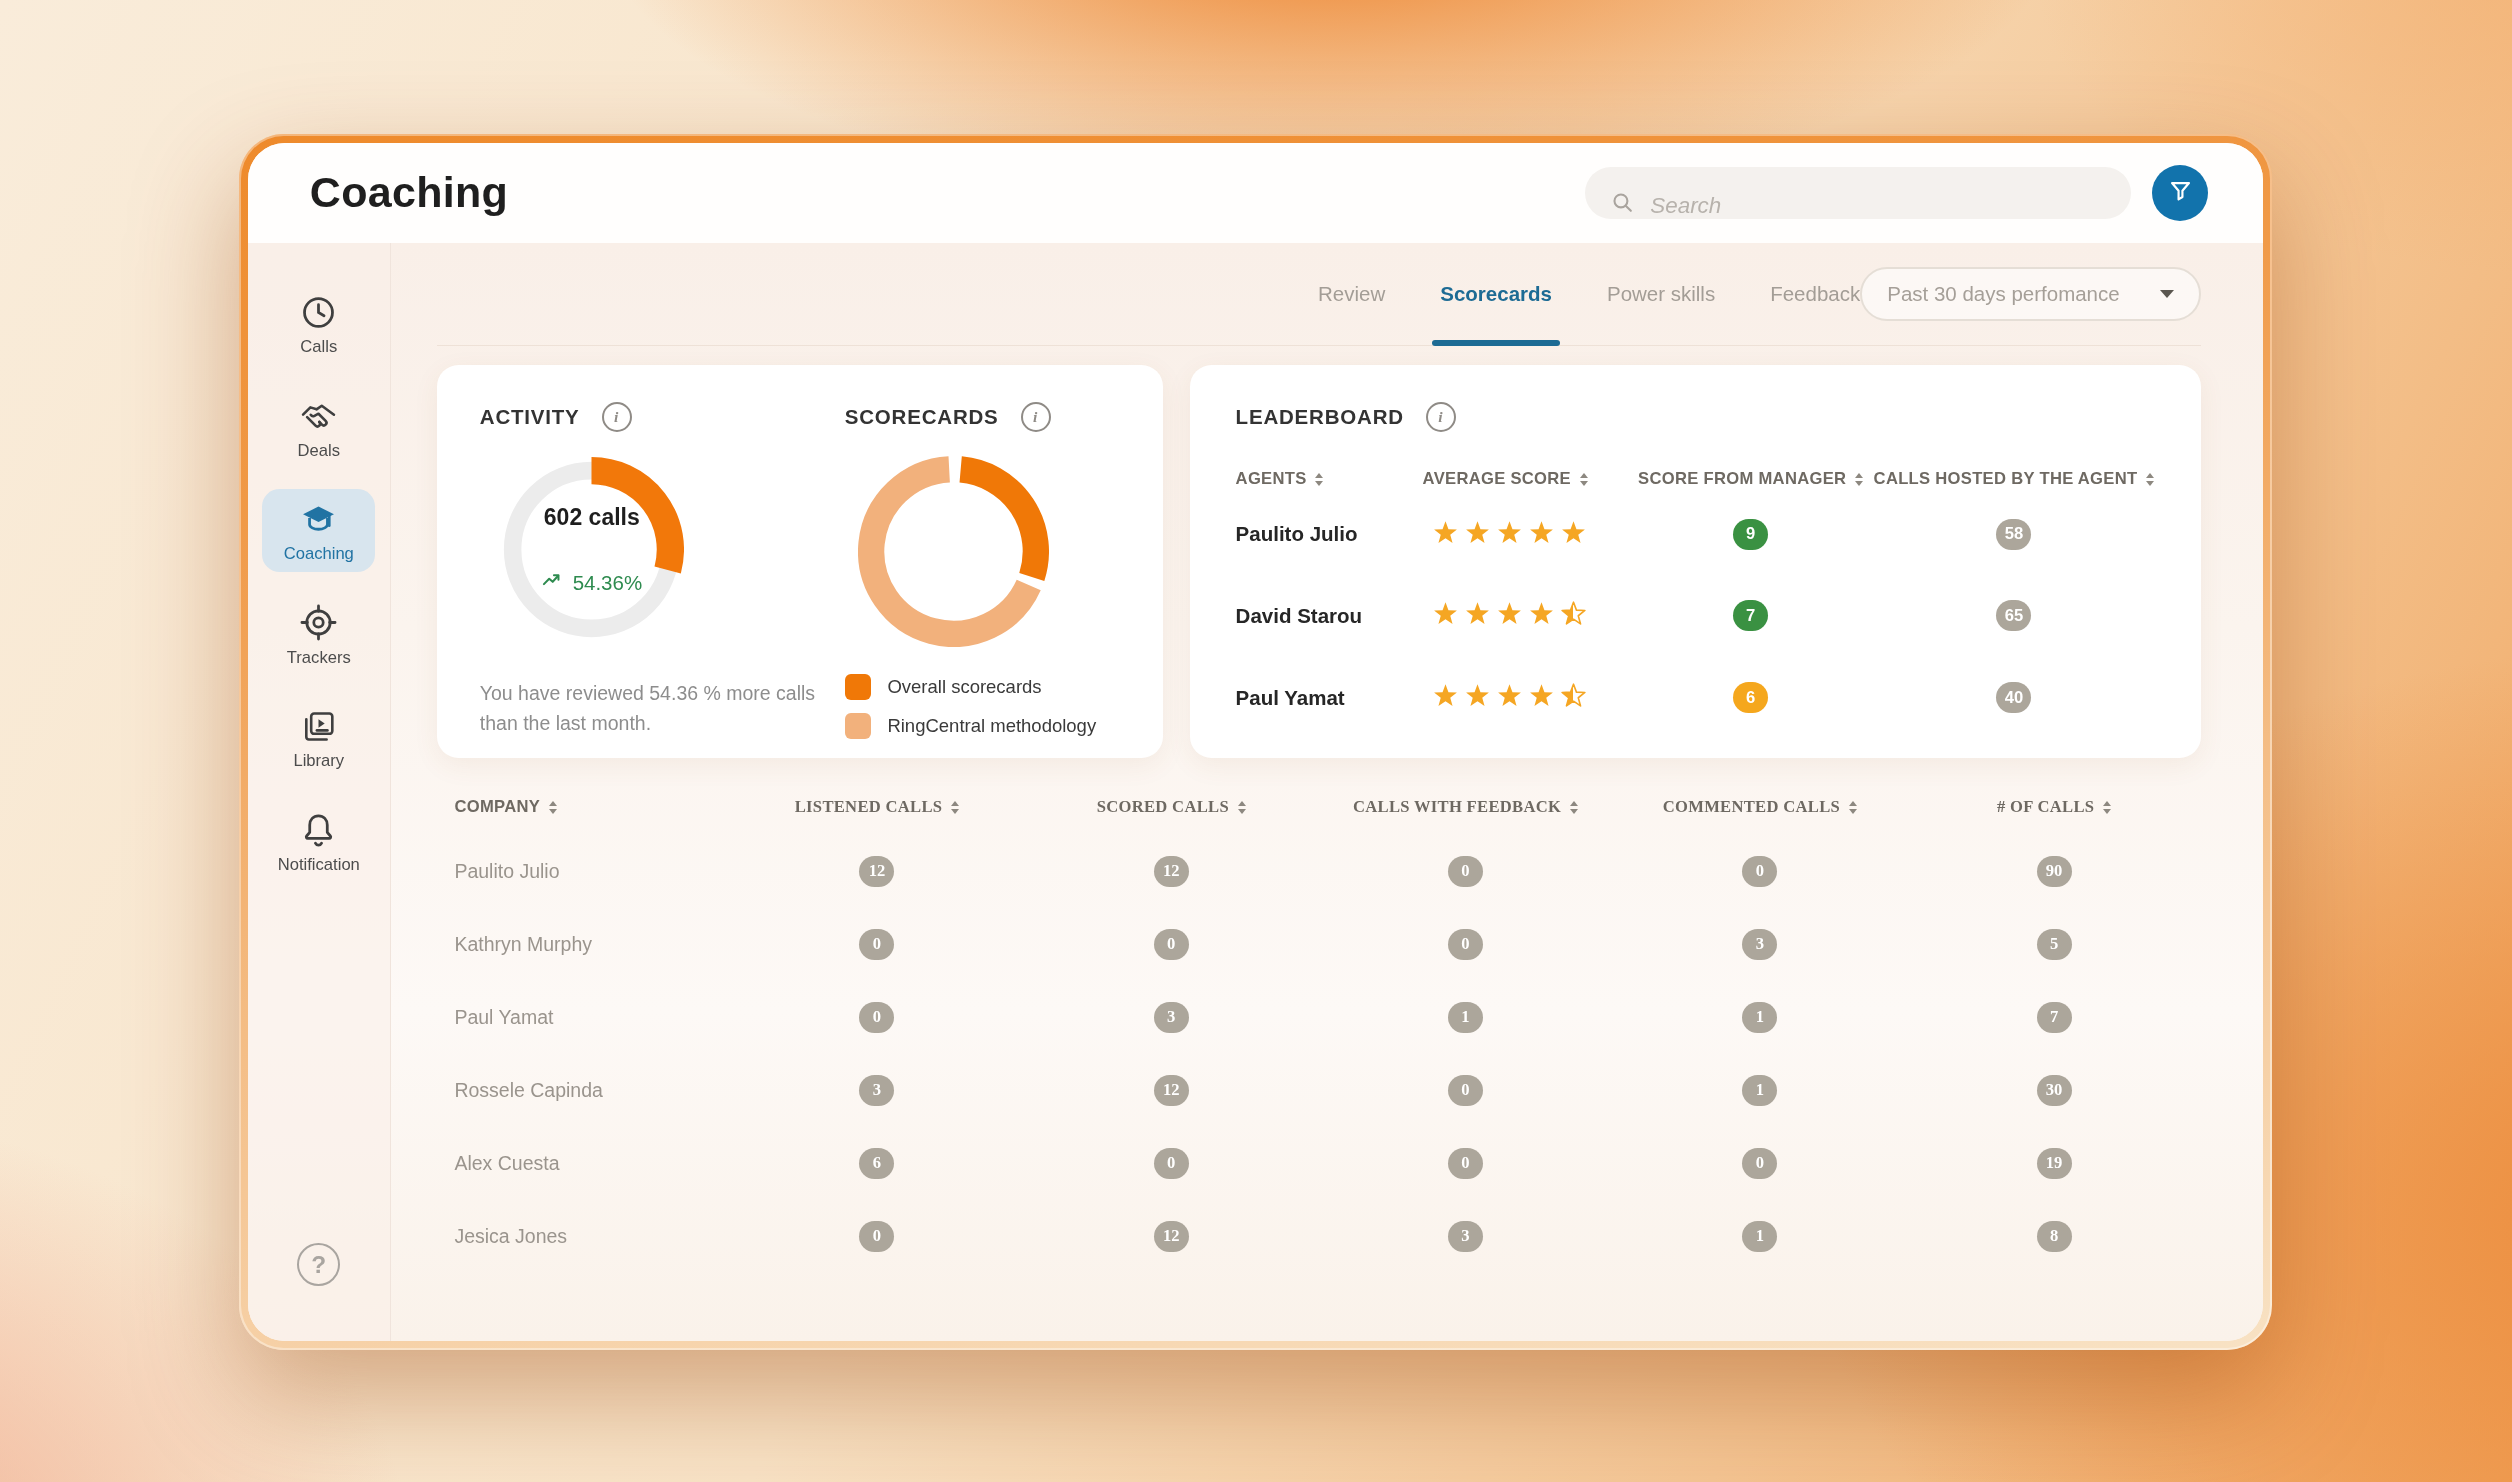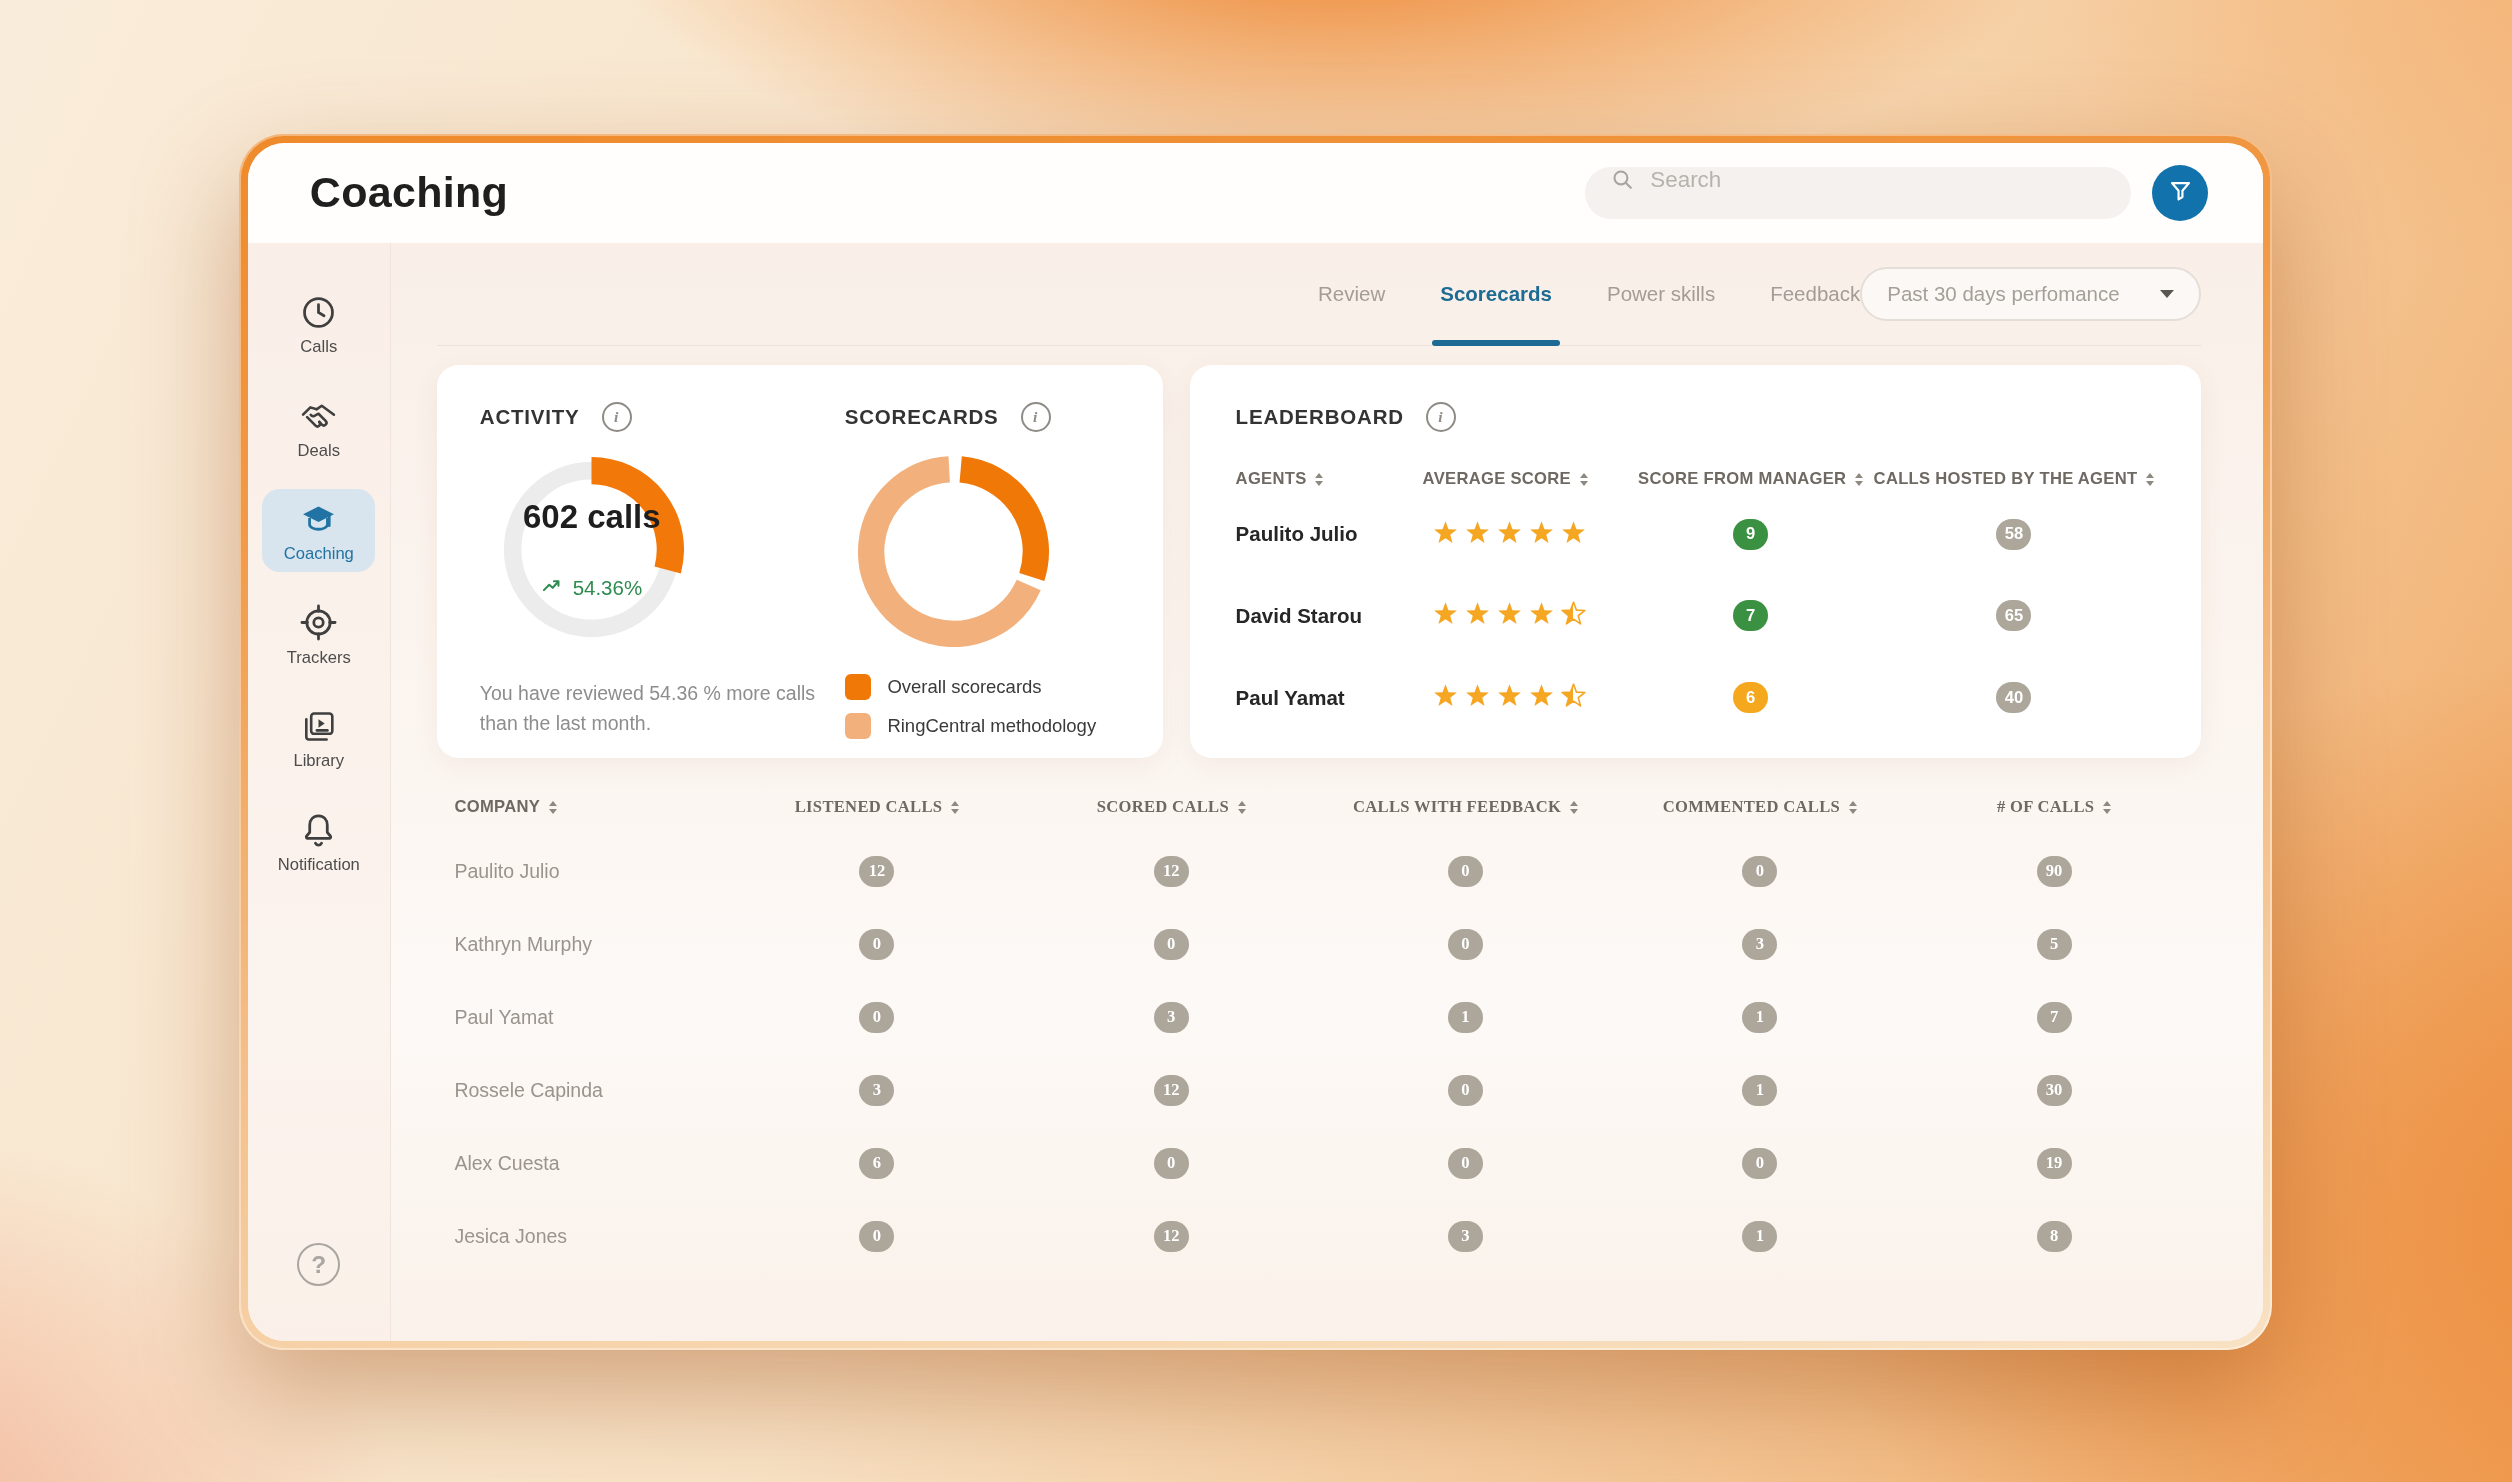--- a/index.html
+++ b/index.html
@@ -13,21 +13,21 @@
       linear-gradient(115deg,#f9ecda 0%,#f8e3c6 45%,#f4c593 75%,#f0a660 100%);}
   
   .window-frame{position:absolute;left:239px;top:134px;width:2033px;height:1216px;border-radius:45px;padding:8.8px;box-sizing:border-box;
     background:linear-gradient(172deg,#ee8a2b 0%,#f09a48 26%,#f4bd85 60%,#f8e2c4 100%);
     box-shadow:0 45px 107px rgba(150,60,0,.38), inset 0 0 0 2px rgba(255,255,255,.38);}
   .window{width:100%;height:100%;border-radius:37px;overflow:hidden;background:#fdf7f2;display:flex;flex-direction:column;}
   
   .app-header{height:100px;flex:0 0 auto;background:#fffefd;display:flex;align-items:center;justify-content:space-between;padding:0 55px 0 62px;box-shadow:0 1px 0 rgba(210,190,175,.25);}
   .page-title{margin:0;font-size:43px;font-weight:700;color:#1f1f1f;letter-spacing:0.3px;}
   .header-right{display:flex;align-items:center;gap:21.5px;}
-  .search{width:546px;height:52px;border-radius:26px;background:#f4f1ee;display:flex;align-items:flex-start;gap:15.6px;padding:0 25px;box-sizing:border-box;cursor:text;}
+  .search{width:546px;height:52px;border-radius:26px;background:#f4f1ee;display:flex;align-items:flex-end;gap:15.6px;padding:0 25px;box-sizing:border-box;cursor:text;font-style:italic;}
   .search .ph{font-size:22.4px;color:#b7b2ac;}
   .filter-btn{width:56px;height:56px;border-radius:50%;background:#1273ac;border:none;display:flex;align-items:center;justify-content:center;cursor:pointer;}
   
   .body-row{flex:1;display:flex;min-height:0;background:linear-gradient(180deg,#f9efe8 0%,#fbf4ee 35%,#fdf9f6 70%,#faf2ea 100%);}
   .sidebar{width:142px;flex:0 0 auto;display:flex;flex-direction:column;align-items:center;padding-top:39px;gap:20px;border-right:1px solid #f0e4dc;background:rgba(249,238,232,.55);}
   .nav-item{display:flex;flex-direction:column;align-items:center;gap:4.9px;width:113px;padding:9.8px 0 7.8px;border-radius:17.6px;cursor:pointer;}
   .nav-item.active{background:#d8e5ee;}
   .nav-icon{width:41px;height:41px;display:flex;align-items:center;justify-content:center;}
   .nav-icon svg{width:39px;height:39px;}
   .nav-label{font-size:16.6px;color:#4c4c4c;}
@@ -45,21 +45,21 @@
   
   .cards{display:flex;gap:27px;margin-top:19.5px;flex:0 0 auto;}
   .card{background:#ffffff;border-radius:21.5px;box-shadow:0 7.8px 27px rgba(140,90,40,.07);box-sizing:border-box;}
   .overview-card{width:744px;height:393px;display:flex;padding:37px 39px 0 43px;}
   .card-title-row{display:flex;align-items:center;gap:22px;font-size:20.5px;font-weight:700;color:#333;letter-spacing:0.8px;}
   .info{width:26px;height:26px;border-radius:50%;border:2px solid #8f8b86;color:#8f8b86;font-size:15.6px;display:flex;align-items:center;justify-content:center;flex:0 0 auto;}
   .info::after{content:"i";font-family:"Liberation Serif",serif;font-style:italic;font-weight:700;}
   .activity-col{width:365px;flex:0 0 auto;}
   .donut-wrap{position:relative;width:185px;height:185px;margin:25px 0 0 19.5px;}
   .donut-center{position:absolute;inset:0;display:flex;flex-direction:column;align-items:center;justify-content:center;gap:6.8px;}
-  .calls-big{font-size:33px;font-weight:700;color:#1e1e1e;}
+  .calls-big{font-size:23px;font-weight:700;color:#1e1e1e;}
   .trend{color:#2e8b4f;font-size:20.5px;display:flex;align-items:center;gap:7.8px;margin-top:32px;}
   .desc{margin:37px 0 0;font-size:19.5px;color:#8d8d8d;line-height:1.5;max-width:419px;}
   .scorecards-col{flex:1;}
   .scorecards-col .donut{margin:23.4px 0 0 13.7px;}
   .legend{margin-top:23.4px;display:flex;flex-direction:column;gap:12.7px;}
   .legend-item{display:flex;align-items:center;gap:16.6px;font-size:18.5px;color:#3a3a3a;}
   .swatch{width:26px;height:26px;border-radius:5.9px;flex:0 0 auto;}
   
   .leaderboard{flex:1;height:393px;padding:37px 47px 0 46px;}
   .lb-header,.lb-row{display:grid;grid-template-columns:187px 205px 246px 1fr;align-items:center;}

